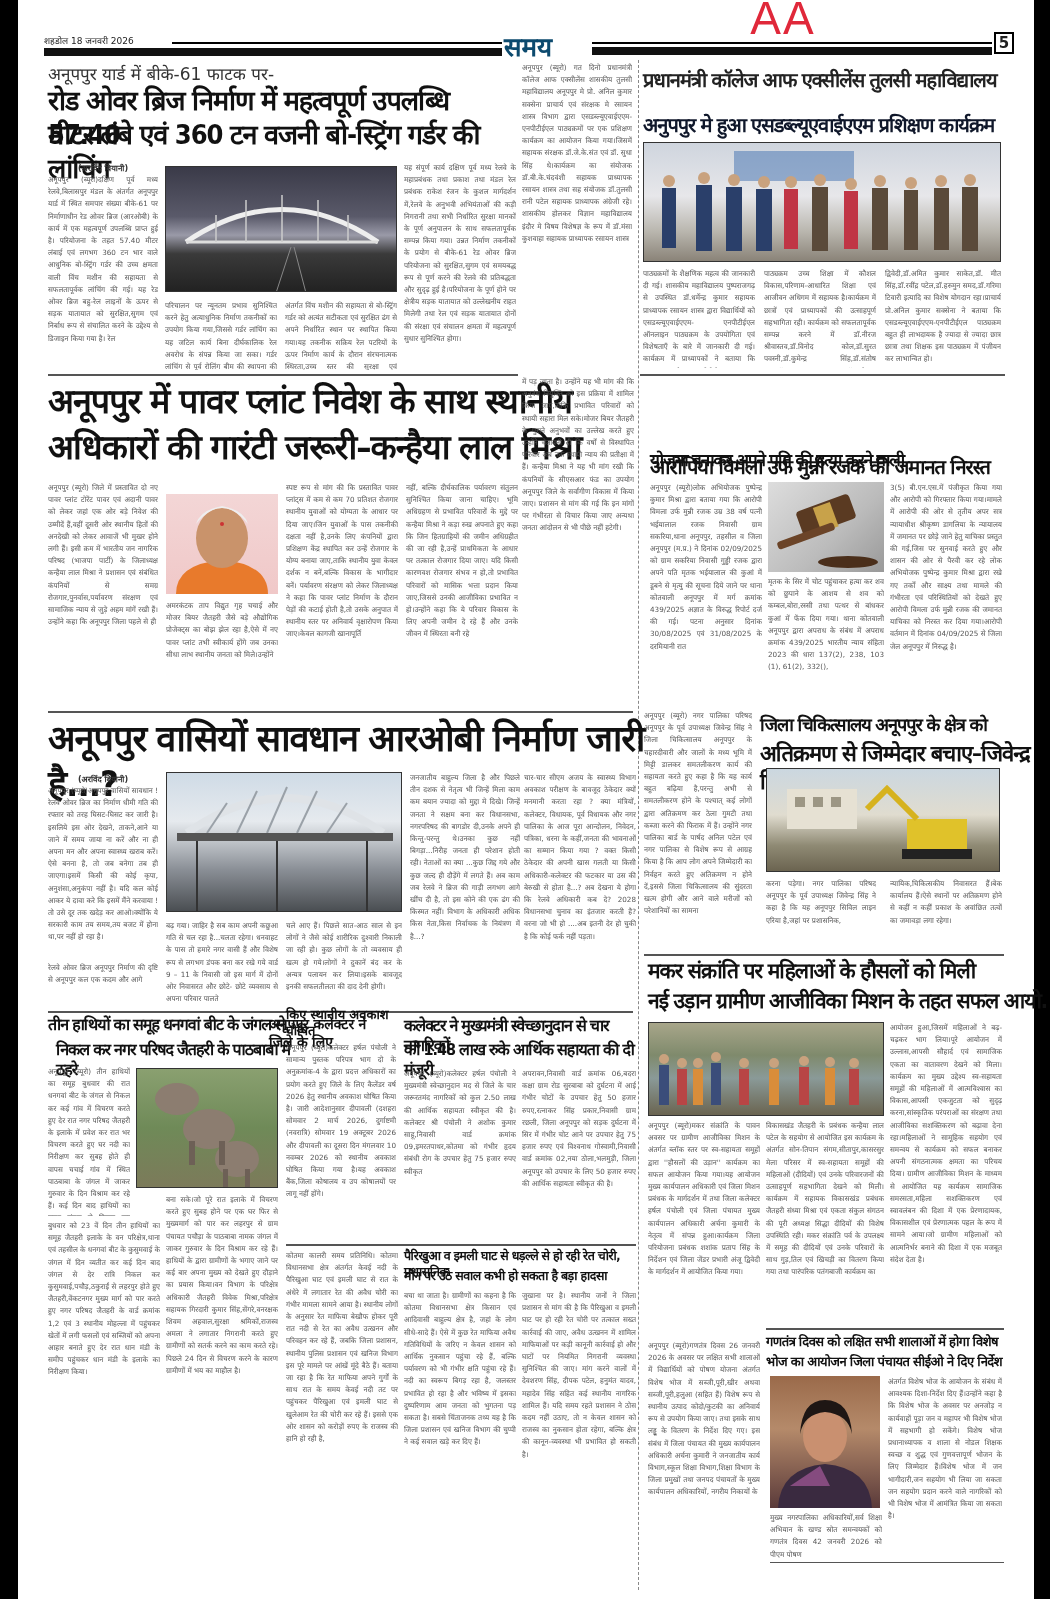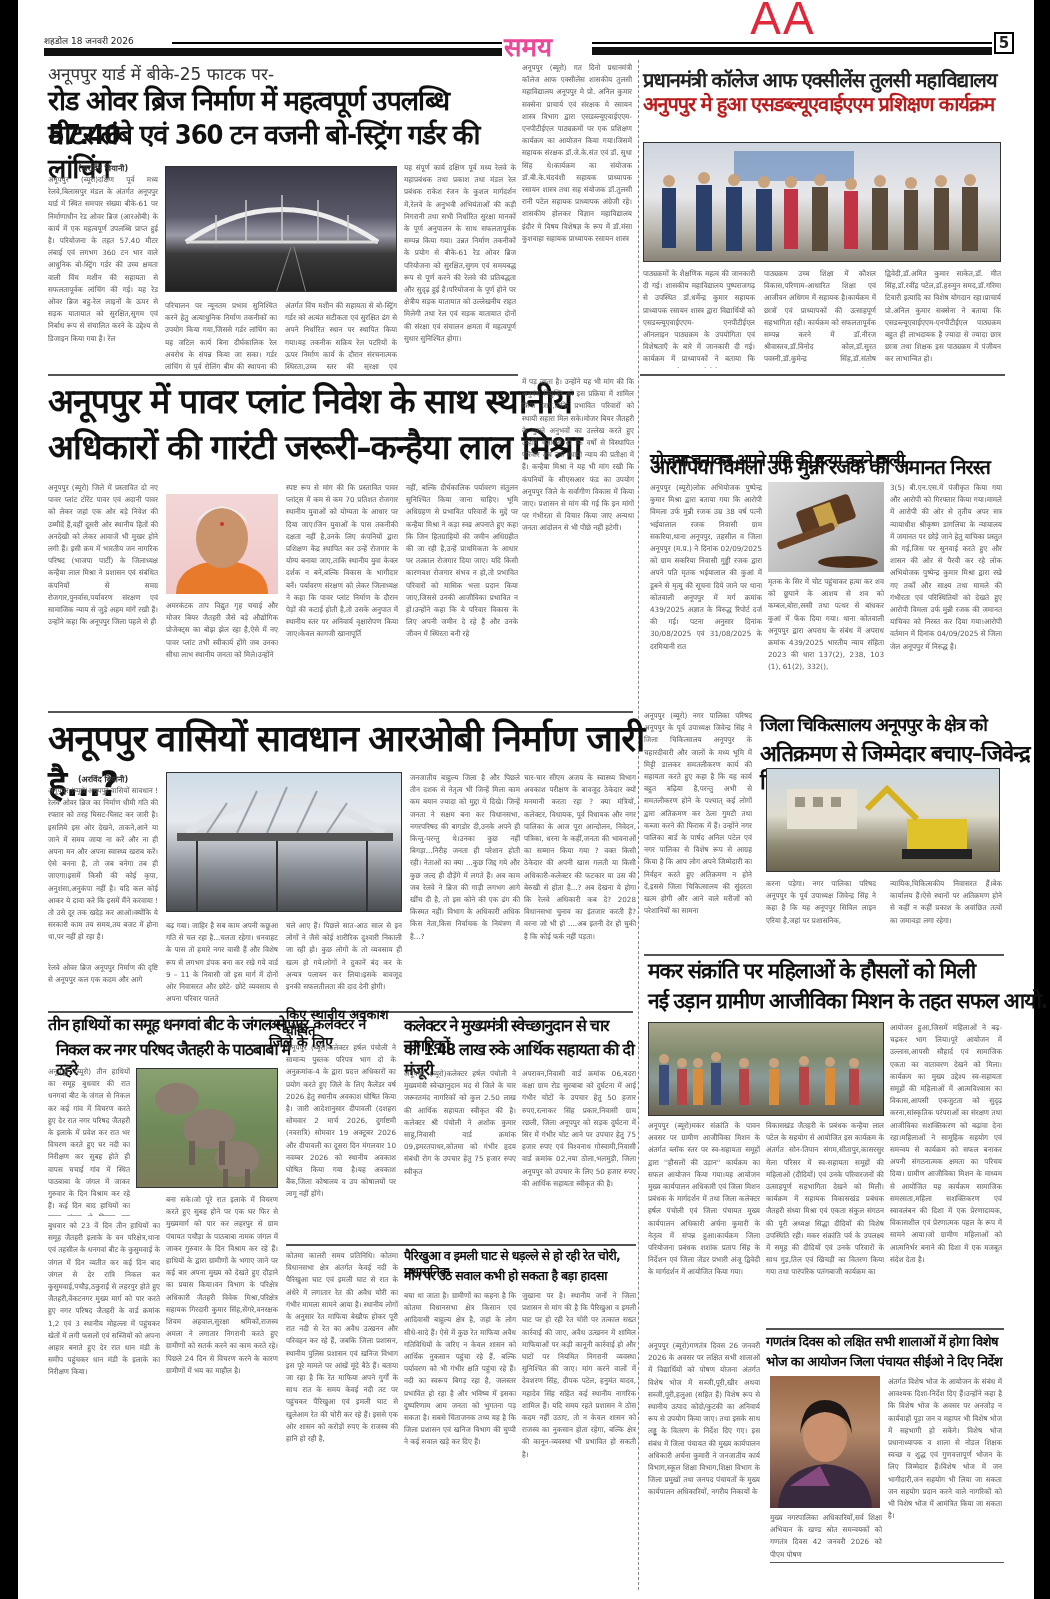--- a/index.html
+++ b/index.html
@@ -6,21 +6,21 @@
 html,body{width:1050px;height:1599px;background:#fff;overflow:hidden}
 body{position:relative;font-family:"DejaVu Sans",sans-serif;color:#222}
 .frame{position:absolute;left:0;top:0;width:18px;height:1599px;background:#000}
 .frame-r{position:absolute;right:0;top:0;width:16px;height:1599px;background:#000}
 .abs{position:absolute}
 .aa{position:absolute;left:718px;top:0;width:130px;height:36px;color:#e0283a;font-family:"Liberation Sans",sans-serif;font-size:46px;line-height:36px;letter-spacing:2px;overflow:hidden;text-align:center;font-weight:300}
 .masthead{position:absolute;left:22px;top:30px;width:1010px;height:32px}
 .mh-date{position:absolute;left:22px;top:4px;font-size:9px;font-weight:normal;color:#222}
 .mh-line1{position:absolute;left:150px;top:12px;width:330px;height:2px;background:#000}
 .mh-bar1{position:absolute;left:25px;top:17px;width:455px;height:8px;background:#111}
-.mh-title{position:absolute;left:482px;top:-2px;font-size:26px;font-weight:bold;color:#ec4899;font-family:Liberation Serif, serif}
+.mh-title{position:absolute;left:482px;top:-2px;font-size:26px;font-weight:bold;color:#0c4a6e;font-family:Liberation Serif, serif}
 .mh-line2{position:absolute;left:570px;top:12px;width:400px;height:2px;background:#000}
 .mh-bar2{position:absolute;left:570px;top:17px;width:400px;height:8px;background:#111}
 .mh-page{position:absolute;left:972px;top:2px;width:20px;height:22px;border:2px solid #000;font-size:15px;font-weight:bold;text-align:center;line-height:18px}
 .kicker{font-size:17px;color:#333;font-weight:normal}
 .hl{font-family:"DejaVu Sans Condensed","DejaVu Sans",sans-serif;font-weight:bold;color:#111;letter-spacing:-1px;line-height:1.25}
 .txt{font-size:7.2px;line-height:12.2px;color:#555;text-align:justify;overflow:hidden}
 .byline{font-size:8px;font-weight:bold;color:#333;text-align:center}
 .photo{position:absolute;overflow:hidden;border:1px solid #333}
 .rule{position:absolute;height:2px;background:#555}
 .dash{position:absolute;width:1px;border-left:1px dashed #888}
@@ -36,21 +36,21 @@
   <div class="mh-date">शहडोल 18 जनवरी 2026</div>
   <div class="mh-line1"></div>
   <div class="mh-bar1" style="left:22px;width:458px;top:18px"></div>
   <div class="mh-title">समय</div>
   <div class="mh-line2"></div>
   <div class="mh-bar2"></div>
   <div class="mh-page">5</div>
 </div>
 
 <div>
-  <div class="abs kicker" style="left:48px;top:62px">अनूपपुर यार्ड में बीके-25 फाटक पर-</div>
+  <div class="abs kicker" style="left:48px;top:62px">अनूपपुर यार्ड में बीके-61 फाटक पर-</div>
   <div class="abs hl" style="left:48px;top:84px;font-size:27px;width:480px">रोड ओवर ब्रिज निर्माण में महत्वपूर्ण उपलब्धि 57.40</div>
   <div class="abs hl" style="left:48px;top:118px;font-size:27px;width:480px">मीटर लंबे एवं 360 टन वजनी बो-स्ट्रिंग गर्डर की लांचिंग</div>
   <div class="abs byline" style="left:48px;top:162px;width:110px">(अरविंद बियानी)</div>
   <div class="abs txt" style="left:48px;top:174px;width:110px;height:196px">अनूपपुर (ब्यूरो)दक्षिण पूर्व मध्य रेलवे,बिलासपुर मंडल के अंतर्गत अनूपपुर यार्ड में स्थित समपार संख्या बीके-61 पर निर्माणाधीन रेड ओवर ब्रिज (आरओबी) के कार्य में एक महत्वपूर्ण उपलब्धि प्राप्त हुई है। परियोजना के तहत 57.40 मीटर लंबाई एवं लगभग 360 टन भार वाले आधुनिक बो-स्ट्रिंग गर्डर की उच्च क्षमता वाली विंच मशीन की सहायता से सफलतापूर्वक लांचिंग की गई। यह रेड ओवर ब्रिज बहु-रेल लाइनों के ऊपर से सड़क यातायात को सुरक्षित,सुगम एवं निर्बाध रूप से संचालित करने के उद्देश्य से डिजाइन किया गया है। रेल</div>
   <div class="photo" style="left:165px;top:166px;width:232px;height:126px;background:linear-gradient(180deg,#3a3a48 0%,#5a5a6a 40%,#9a9aa8 55%,#3a3a3a 70%,#222 100%)">
     <svg width="232" height="126">
       <path d="M20 75 Q116 10 212 75" stroke="#eee" stroke-width="5" fill="none"></path>
       <path d="M20 75 L212 75" stroke="#ddd" stroke-width="3"></path>
       <g stroke="#ccc" stroke-width="1.5">
           <line x1="50" y1="75" x2="50" y2="48"></line>
@@ -64,21 +64,21 @@
     </svg>
   </div>
   <div class="abs txt" style="left:165px;top:300px;width:112px;height:70px">परिचालन पर न्यूनतम प्रभाव सुनिश्चित करने हेतु अत्याधुनिक निर्माण तकनीकों का उपयोग किया गया,जिससे गर्डर लांचिंग का यह जटिल कार्य बिना दीर्घकालिक रेल अवरोध के संपन्न किया जा सका। गर्डर लांचिंग से पूर्व रोलिंग बीम की स्थापना की गई, तत्पश्चात नियंत्रित एवं चरणबद्ध प्रक्रिया के</div>
   <div class="abs txt" style="left:285px;top:300px;width:112px;height:70px">अंतर्गत विंच मशीन की सहायता से बो-स्ट्रिंग गर्डर को अत्यंत सटीकता एवं सुरक्षित ढंग से अपने निर्धारित स्थान पर स्थापित किया गया।यह तकनीक सक्रिय रेल पटरियों के ऊपर निर्माण कार्य के दौरान संरचनात्मक स्थिरता,उच्च स्तर की सुरक्षा एवं इंजीनियरिंग दक्षता सुनिश्चित करती है।</div>
   <div class="abs txt" style="left:404px;top:162px;width:112px;height:208px">यह संपूर्ण कार्य दक्षिण पूर्व मध्य रेलवे के महाप्रबंधक तथा प्रकाश तथा मंडल रेल प्रबंधक राकेश रंजन के कुशल मार्गदर्शन में,रेलवे के अनुभवी अभियंताओं की कड़ी निगरानी तथा सभी निर्धारित सुरक्षा मानकों के पूर्ण अनुपालन के साथ सफलतापूर्वक सम्पन्न किया गया। उन्नत निर्माण तकनीकों के प्रयोग से बीके-61 रेड ओवर ब्रिज परियोजना को सुरक्षित,सुगम एवं समयबद्ध रूप से पूर्ण करने की रेलवे की प्रतिबद्धता और सुदृढ़ हुई है।परियोजना के पूर्ण होने पर क्षेत्रीय सड़क यातायात को उल्लेखनीय राहत मिलेगी तथा रेल एवं सड़क यातायात दोनों की संरक्षा एवं संचालन क्षमता में महत्वपूर्ण सुधार सुनिश्चित होगा।</div>
 </div>
 
 <div>
   <div class="abs txt" style="left:522px;top:62px;width:110px;height:300px">अनूपपुर (ब्यूरो) गत दिनो प्रधानमंत्री कॉलेज आफ एक्सीलेंस शासकीय तुलसी महाविद्यालय अनूपपुर मे प्रो. अनिल कुमार सक्सेना प्राचार्य एवं संरक्षक मे रसायन शास्त्र विभाग द्वारा एसडब्ल्यूएवाईएएम-एनपीटीईएल पाठ्यक्रमों पर एक प्रशिक्षण कार्यक्रम का आयोजन किया गया।जिसमें सहायक संरक्षक डॉ.जे.के.संत एवं डॉ. सुधा सिंह थे।कार्यक्रम का संयोजक डॉ.बी.के.चंदवंशी सहायक प्राध्यापक रसायन शास्त्र तथा सह संयोजक डॉ.तुलसी रानी पटेल सहायक प्राध्यापक अंग्रेजी रहे। शासकीय होलकर विज्ञान महाविद्यालय इंदौर मे विषय विशेषज्ञ के रूप में डॉ.मंसा कुशवाहा सहायक प्राध्यापक रसायन शास्त्र</div>
   <div class="abs hl" style="left:643px;top:68px;font-size:20px;width:390px;color:#222">प्रधानमंत्री कॉलेज आफ एक्सीलेंस तुलसी महाविद्यालय</div>
-  <div class="abs hl" style="left:643px;top:92px;font-size:20px;width:390px;color:#b91c1c">अनुपपुर मे हुआ एसडब्ल्यूएवाईएएम प्रशिक्षण कार्यक्रम</div>
+  <div class="abs hl" style="left:643px;top:113px;font-size:20px;width:390px;color:#0f172a">अनुपपुर मे हुआ एसडब्ल्यूएवाईएएम प्रशिक्षण कार्यक्रम</div>
   <div class="photo" style="left:643px;top:142px;width:358px;height:120px;background:linear-gradient(180deg,#cfd5de 0%,#e7e7ea 45%,#b9b6ae 75%,#8a8378 100%)">
     <svg width="358" height="120">
       <rect x="90" y="8" width="120" height="30" fill="#3f6fb0" opacity=".5"></rect>
       <g fill="#2a3f6a">
           <rect x="18" y="45" width="14" height="60"></rect>
           <rect x="52" y="42" width="16" height="66"></rect>
           <rect x="82" y="44" width="16" height="64"></rect>
           <rect x="112" y="46" width="16" height="62"></rect>
         </g>
       <g fill="#c03545">

